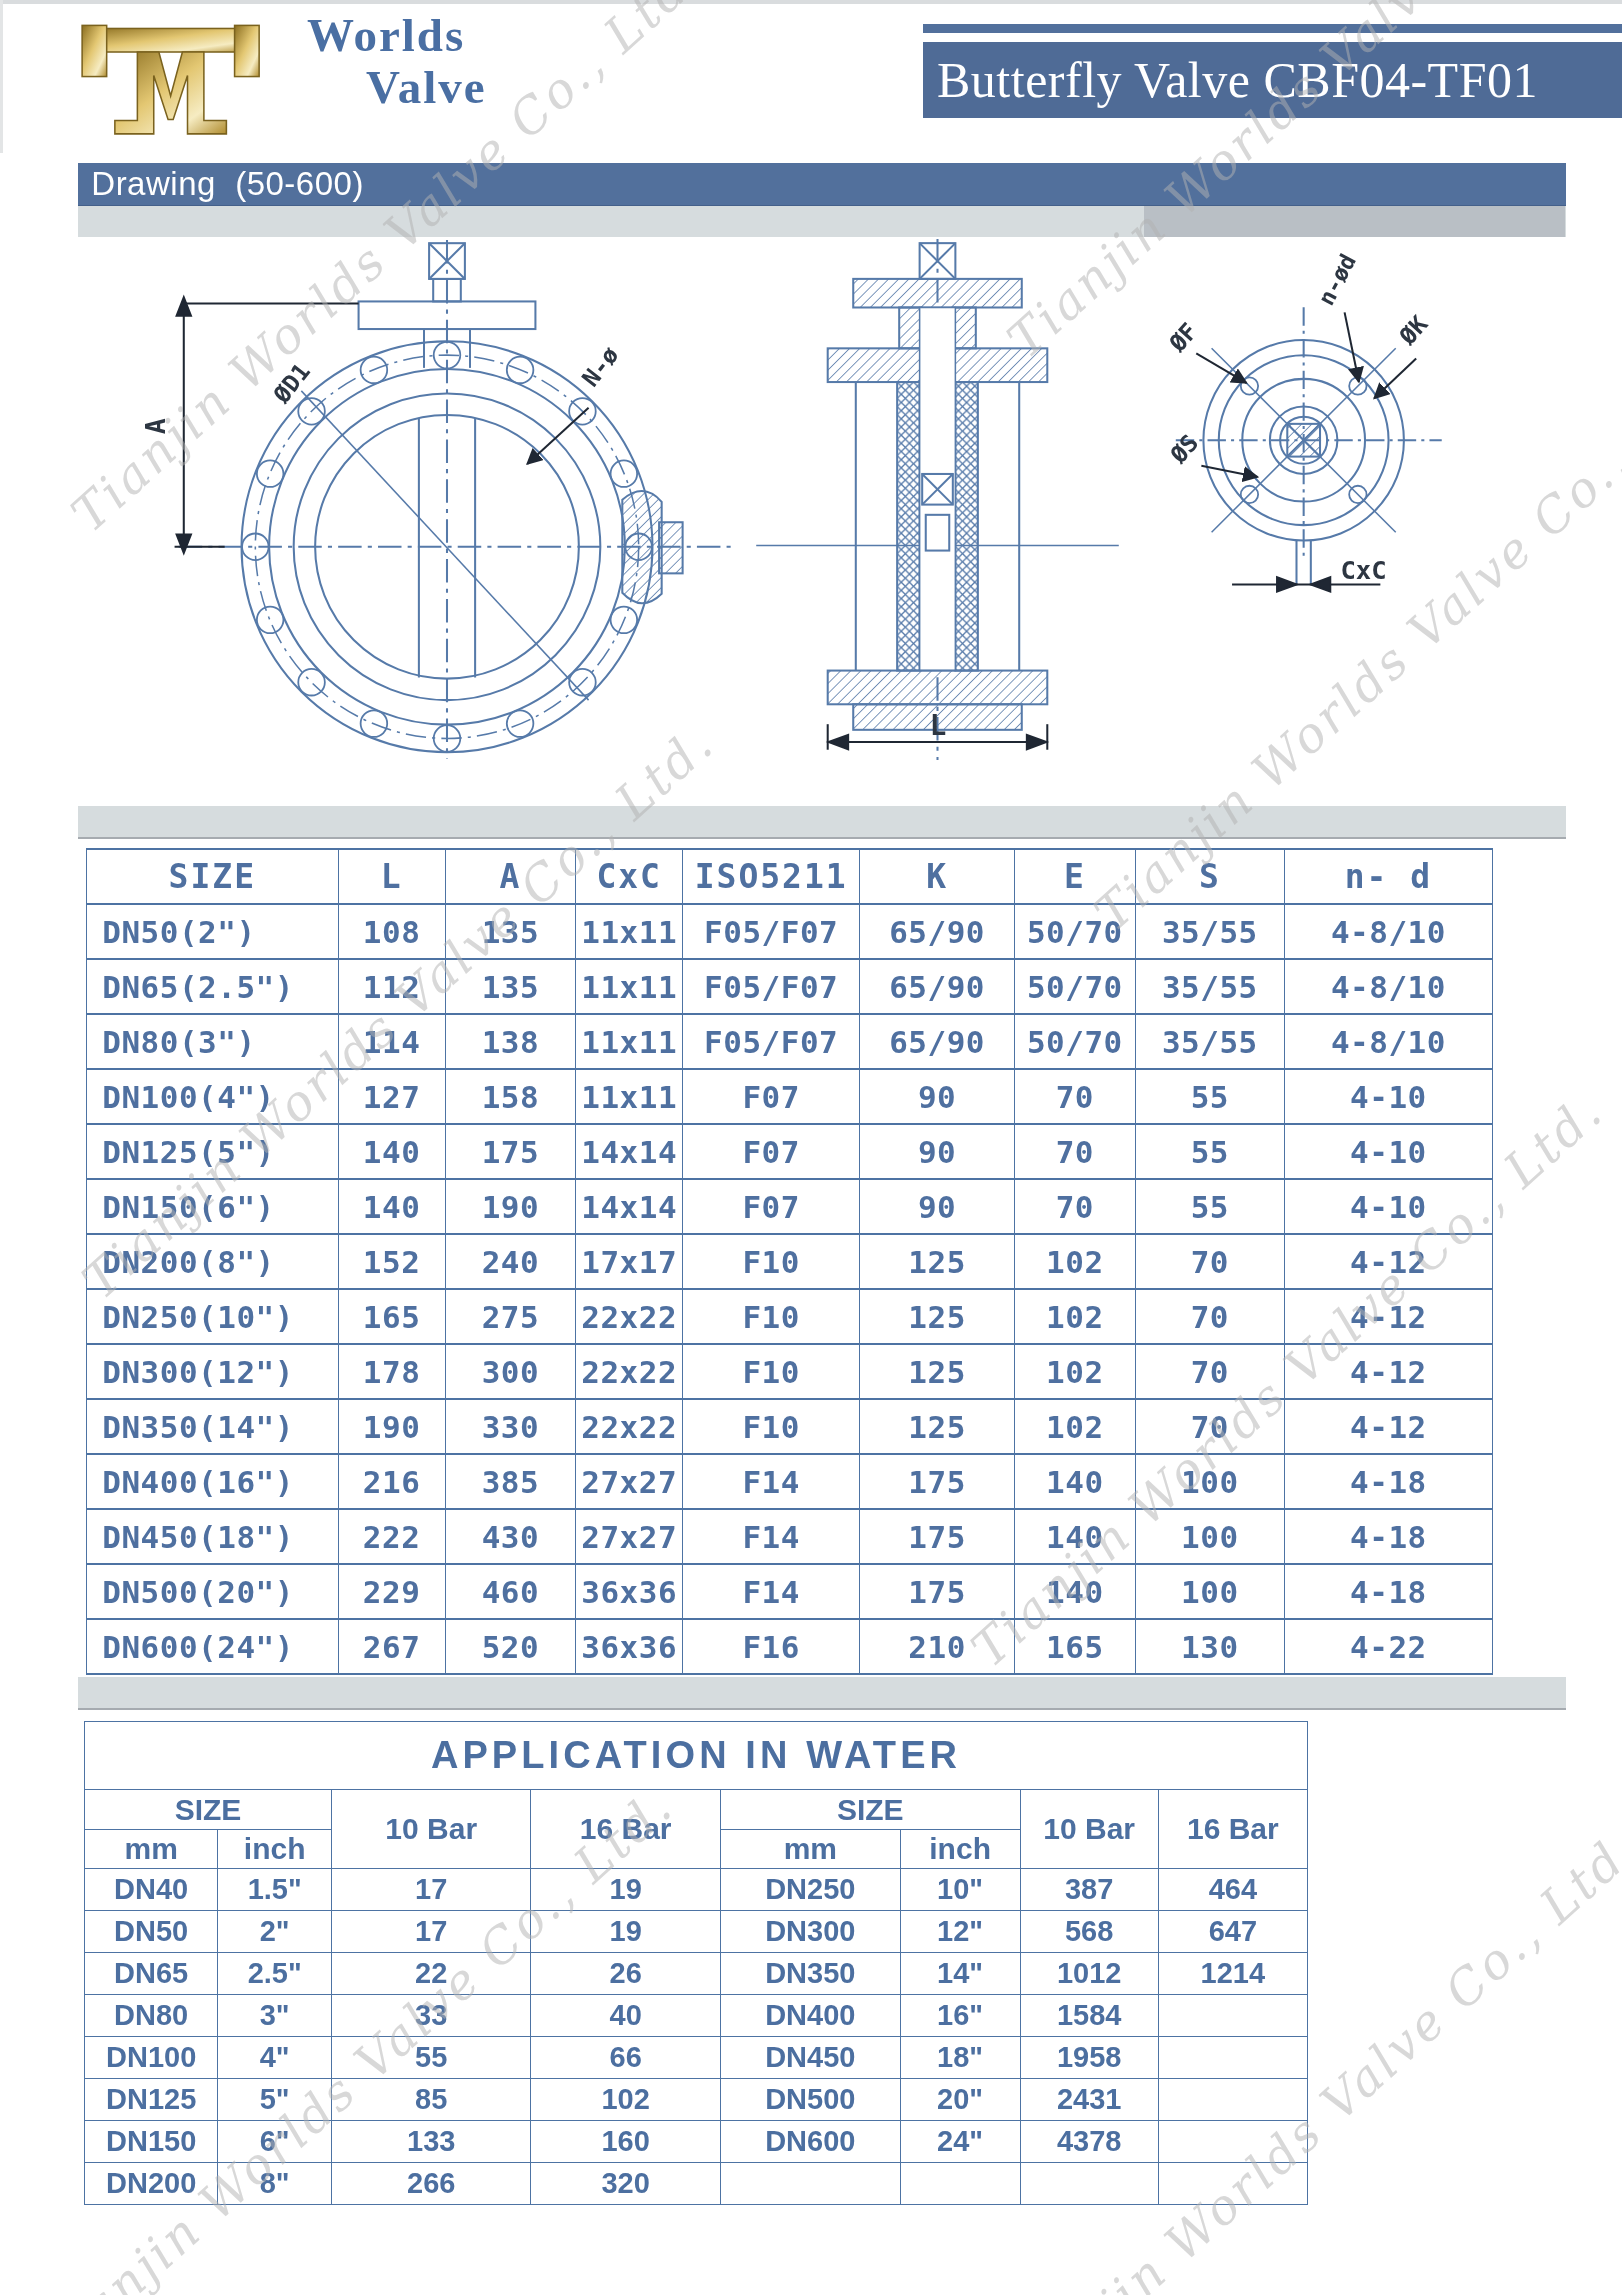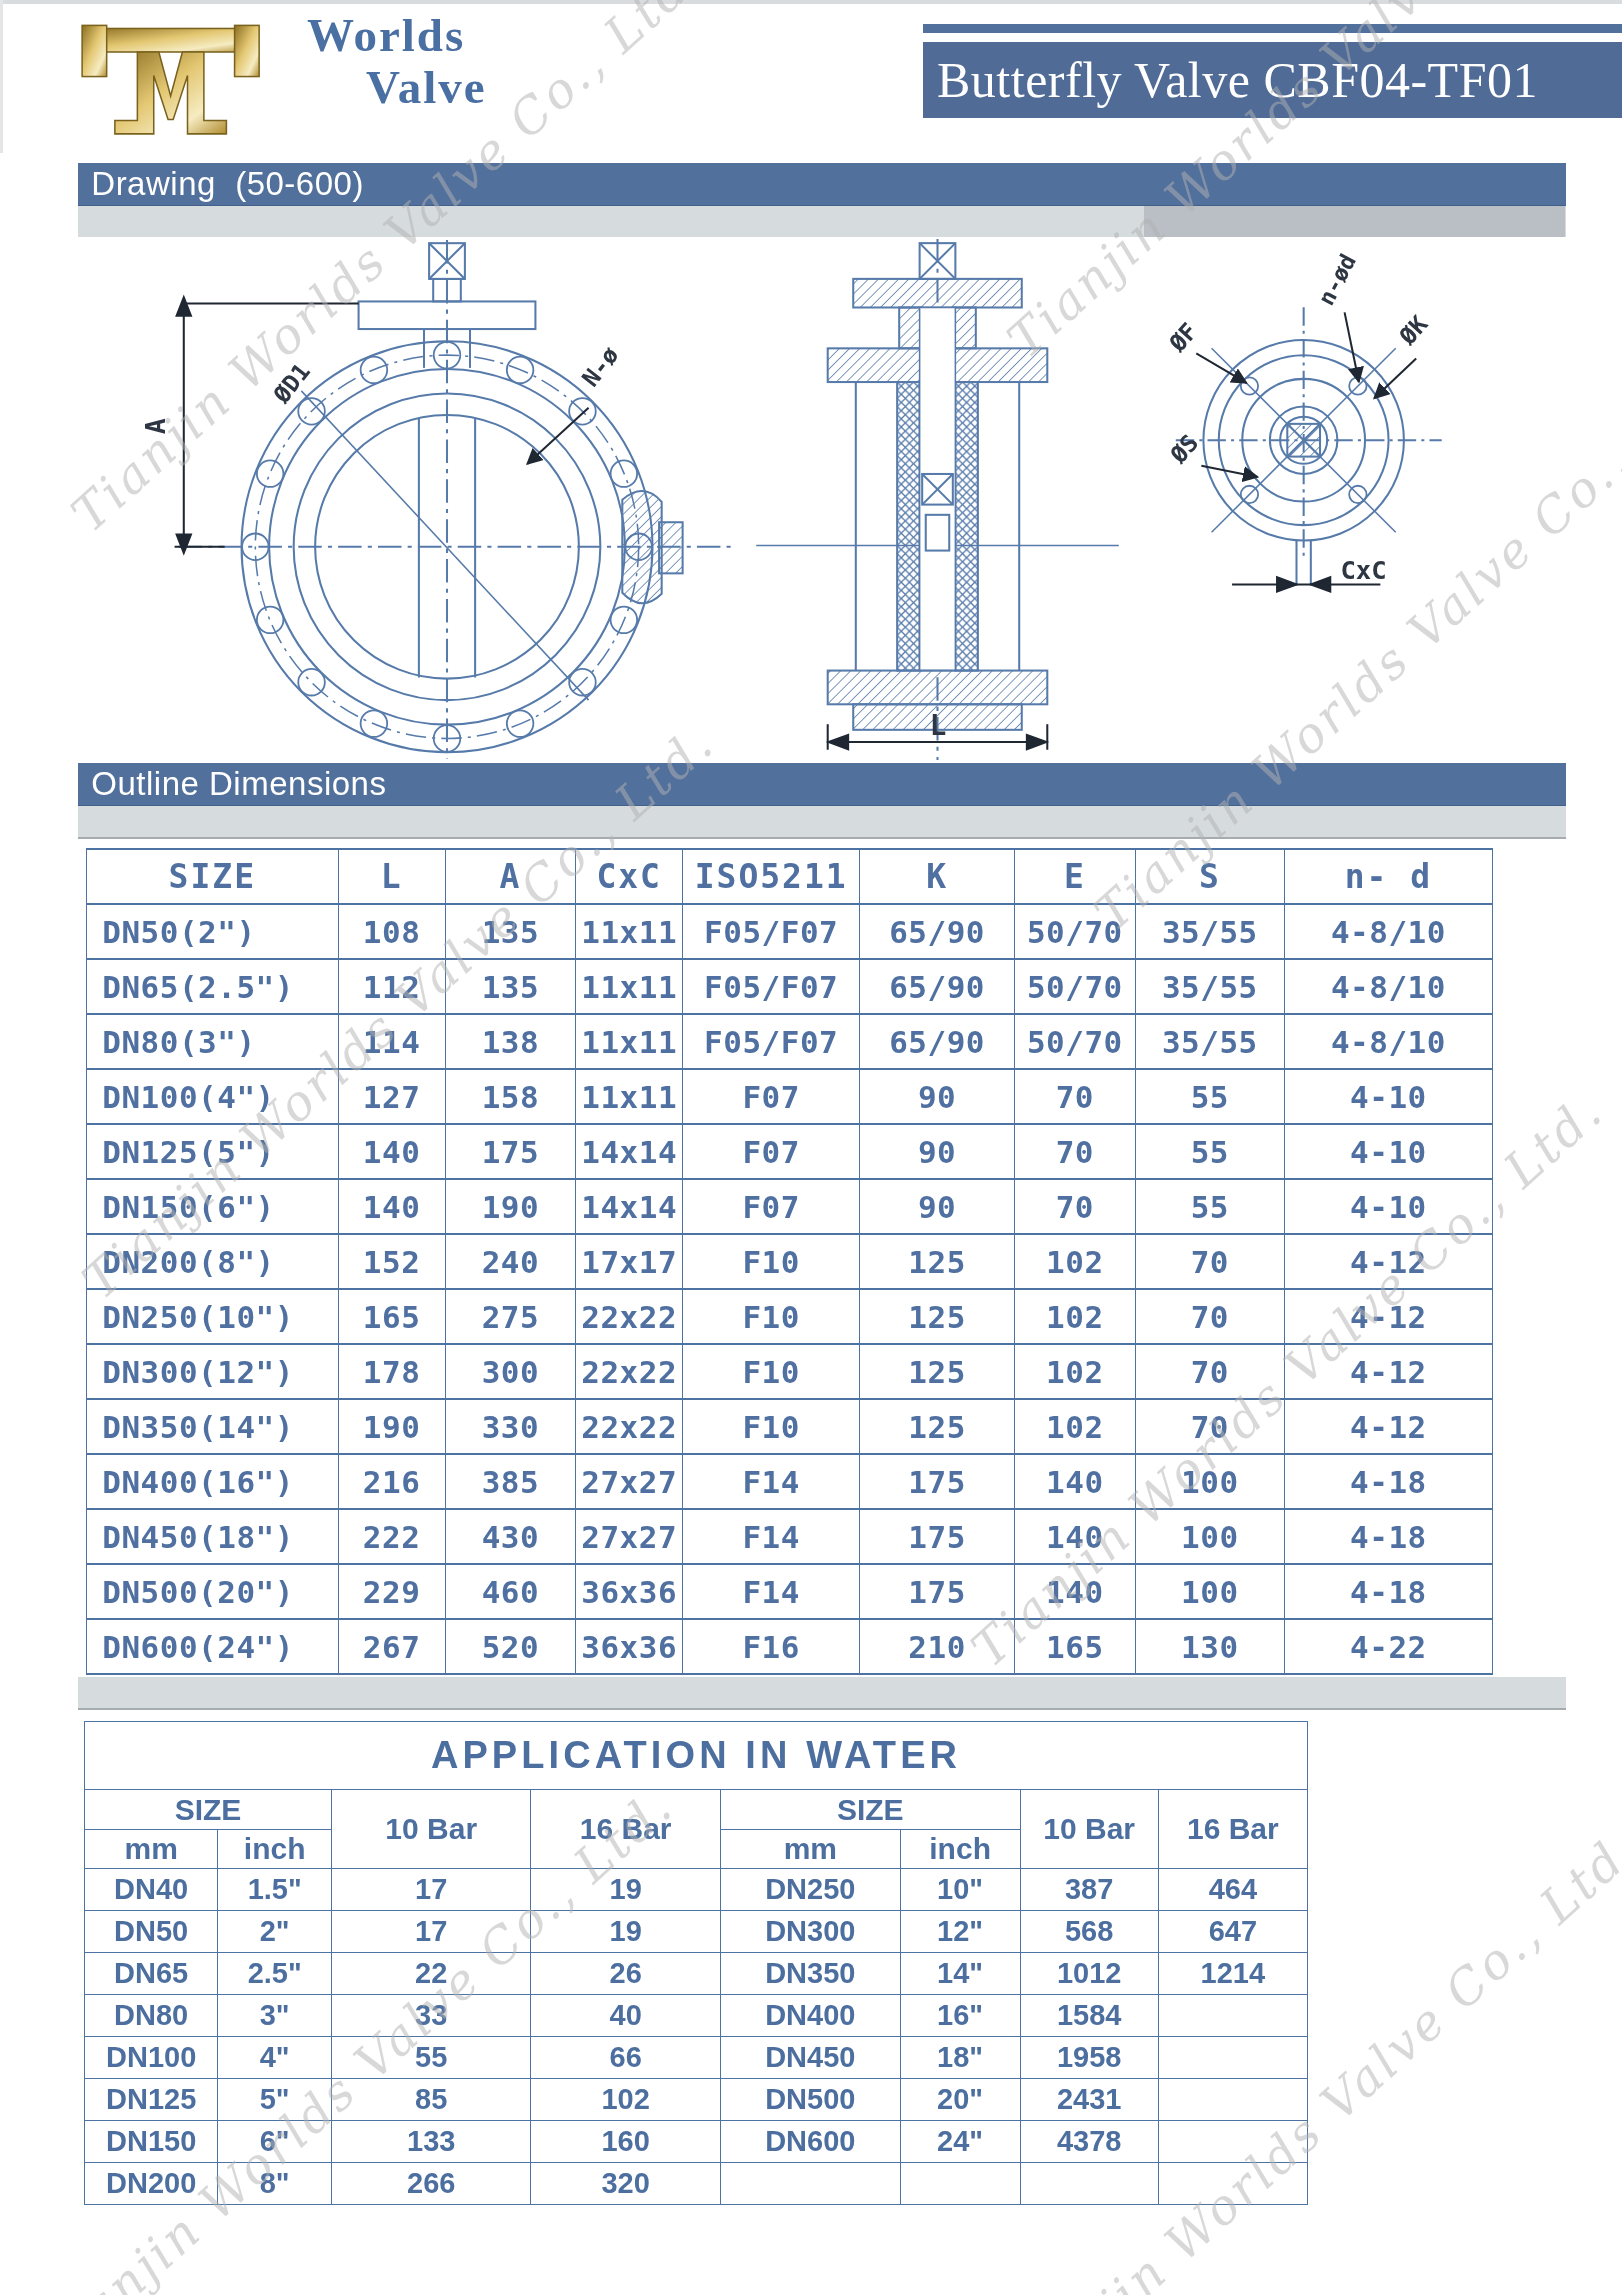--- a/index.html
+++ b/index.html
@@ -231,23 +231,20 @@
       <polygon points="306,652 268,638 268,666" fill="#1f2733"></polygon>
       <polygon points="334,652 372,638 372,666" fill="#1f2733"></polygon>
     </g>
     <text x="78" y="200" font-size="46" transform="rotate(-48 78 200)">ØF</text>
     <text x="80" y="418" font-size="46" transform="rotate(-48 80 418)">ØS</text>
     <text x="374" y="110" font-size="44" transform="rotate(-62 374 110)">n-ød</text>
     <text x="528" y="186" font-size="46" transform="rotate(-48 528 186)">ØK</text>
     <text x="392" y="642" font-size="50">CxC</text>
   </svg>
 
-  <div class="abs secbar" style="top:763px">
-    <span>Outline Dimensions</span>
-  </div>
   <div class="abs band band-edge" style="top:806px"></div>
 
   <table class="abs dimtbl">
     <colgroup>
       <col style="width:17.9%">
         <col style="width:7.6%">
         <col style="width:9.3%">
       <col style="width:7.6%">
         <col style="width:12.6%">
         <col style="width:11.0%">

